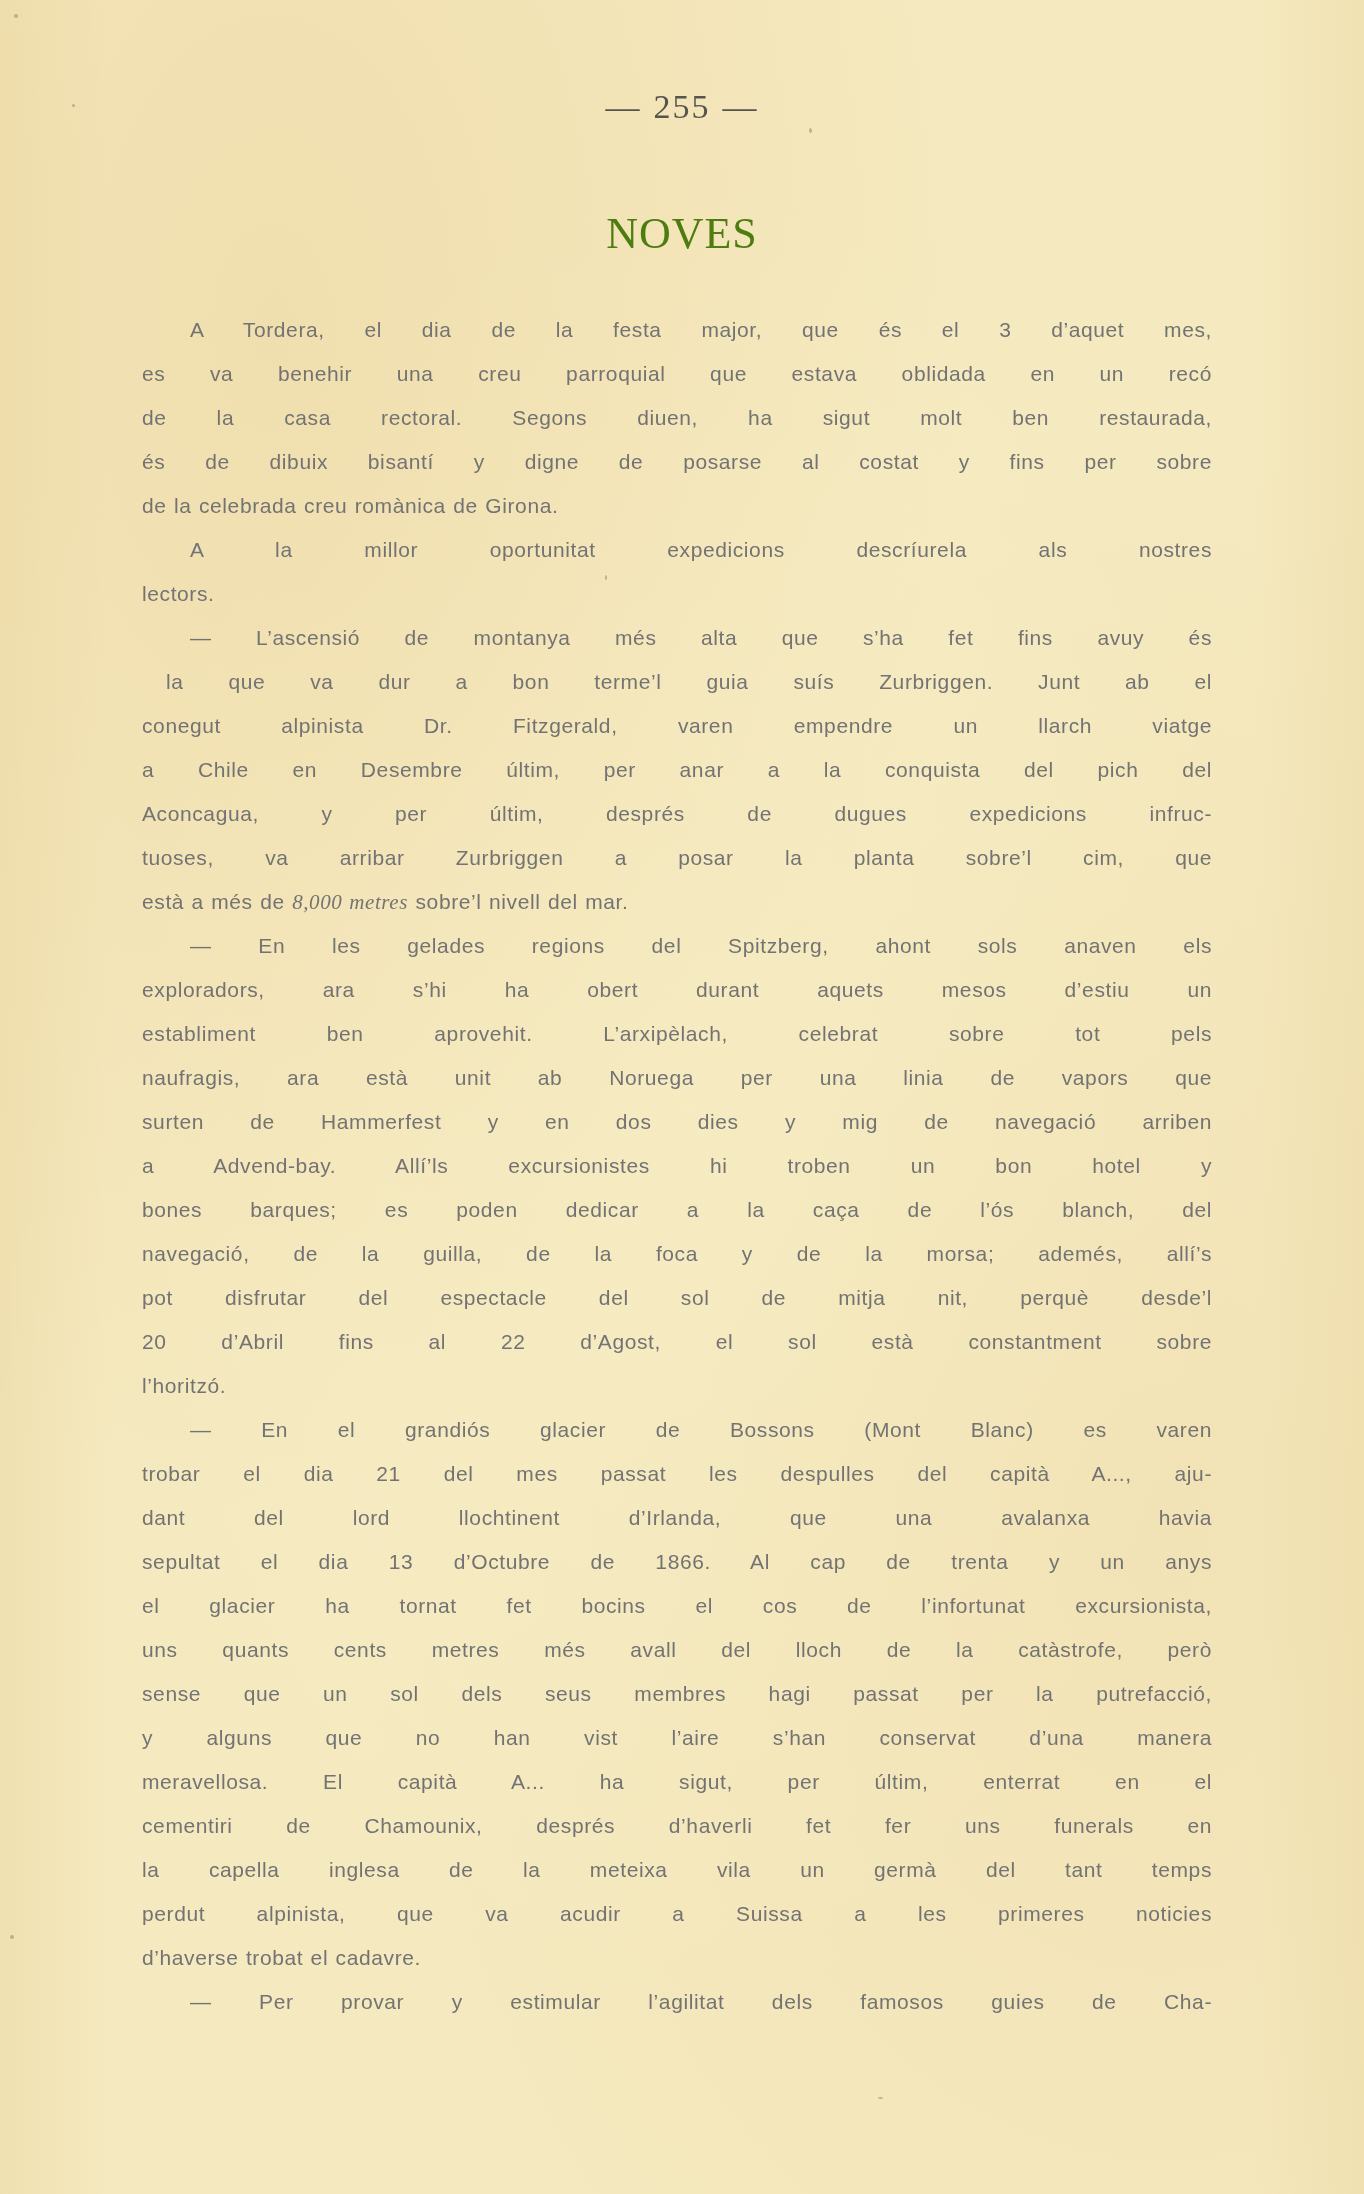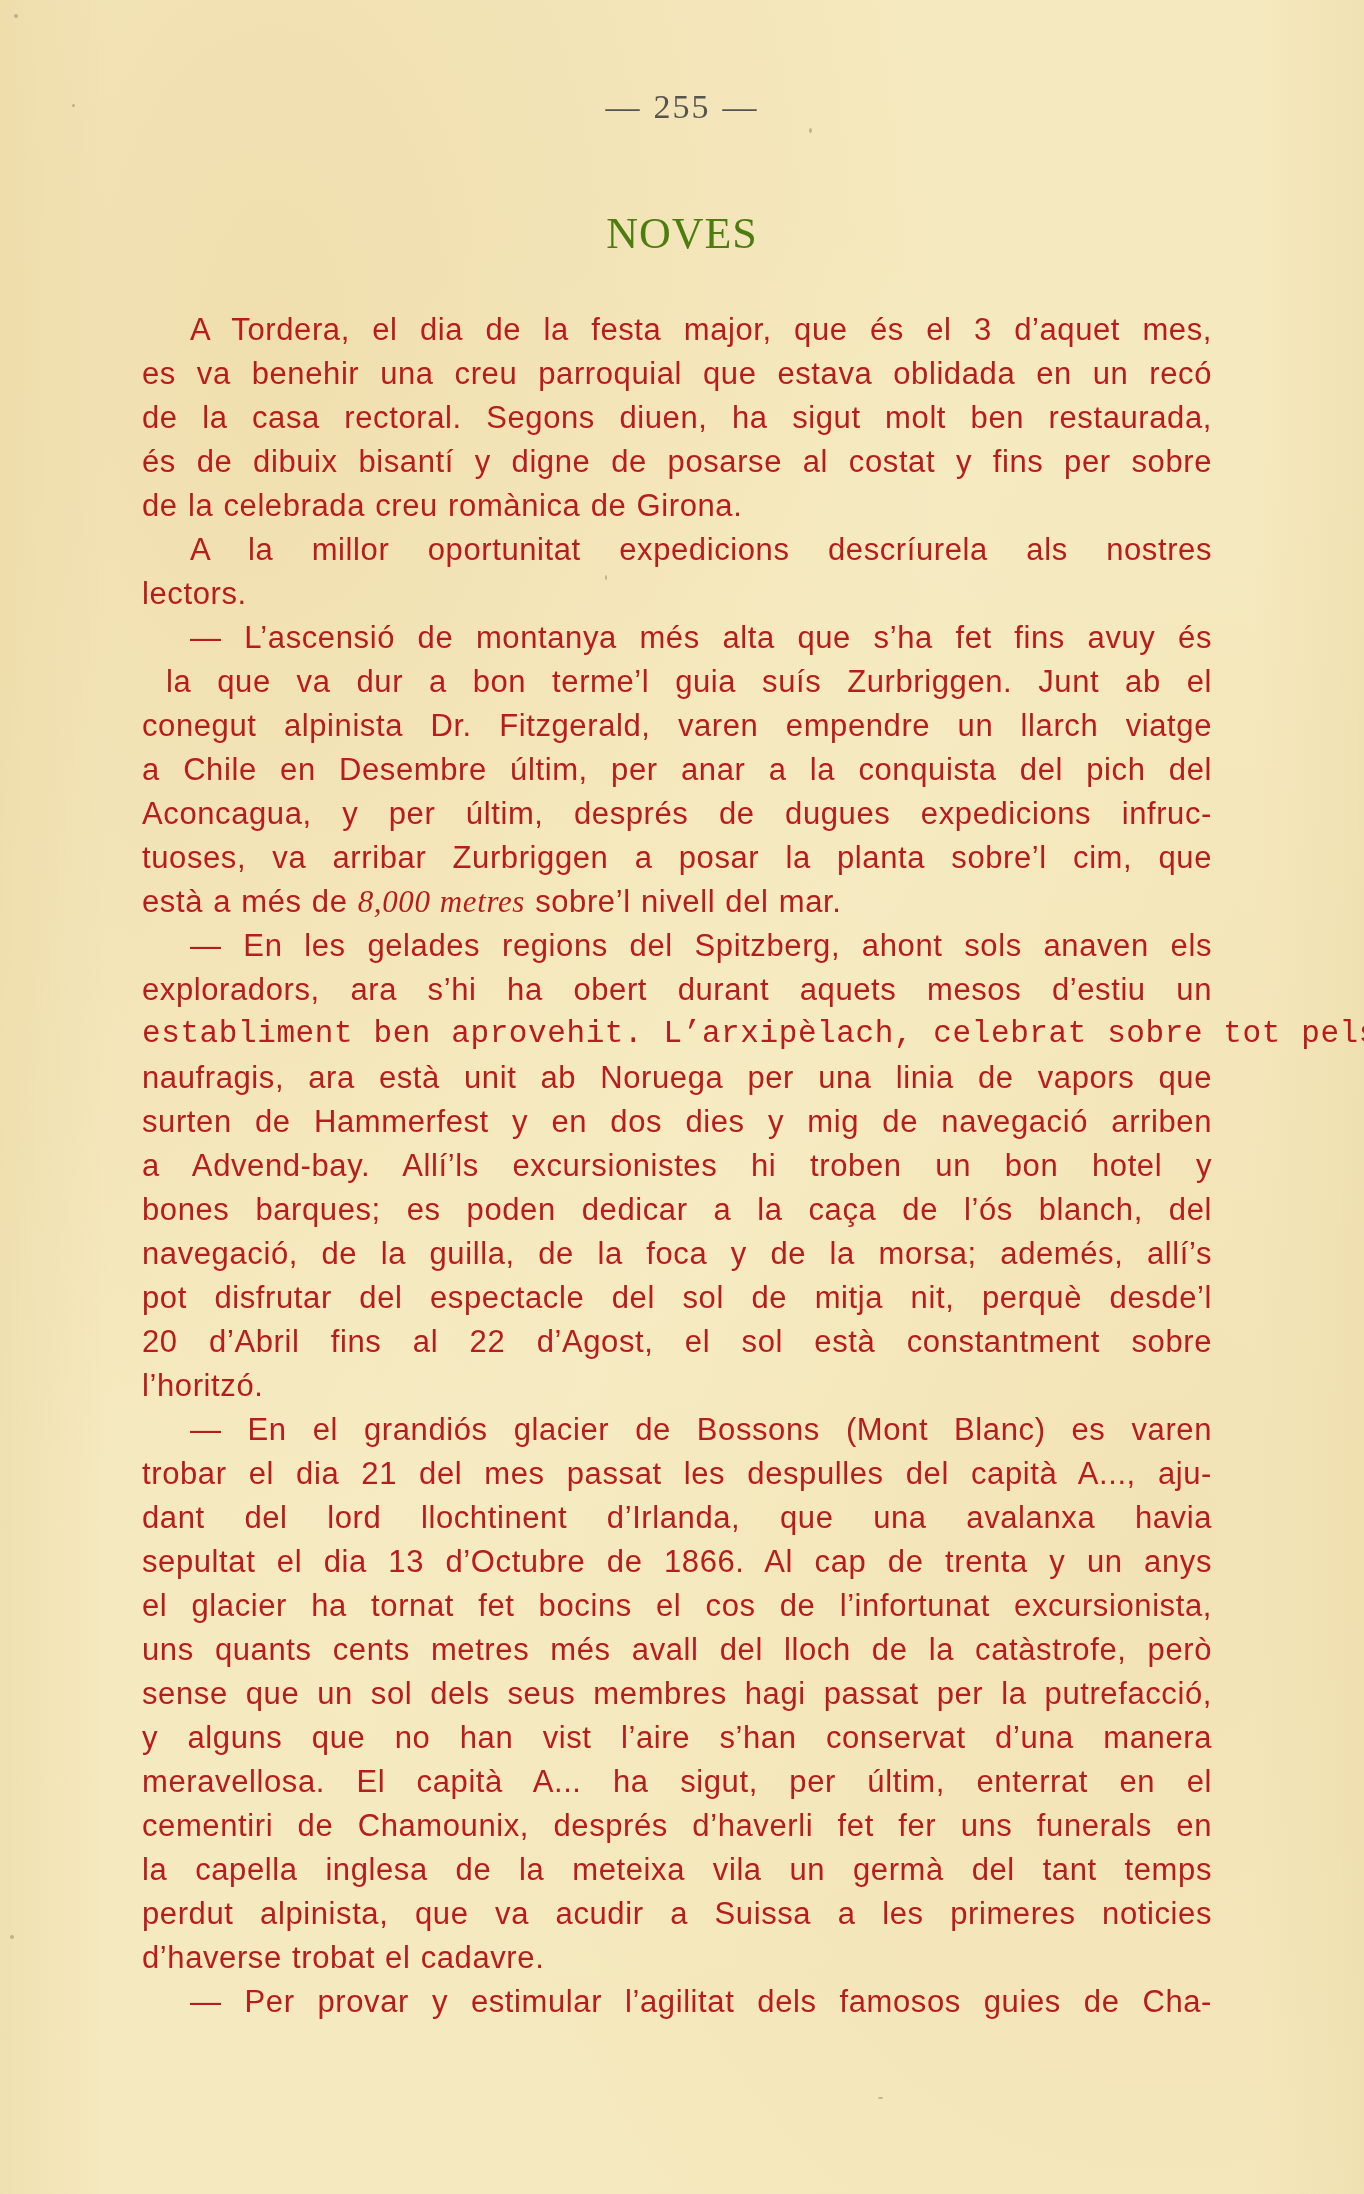--- a/index.html
+++ b/index.html
@@ -58,29 +58,29 @@
     .body-text {
       position: absolute;
       top: 308px;
       left: 142px;
       width: 1070px;
     }
     .line {
       display: block;
       height: 44px;
       line-height: 44px;
-      font-size: 31px;
+      font-size: 21px;
       white-space: nowrap;
       text-align: justify;
       text-align-last: justify;
       font-family: "Liberation Sans", "DejaVu Sans", sans-serif;
       font-stretch: condensed;
       letter-spacing: 0.6px;
       word-spacing: 1px;
-      color: #b91c1c;
+      color: #737373;
       overflow: visible;
     }
     .line.indent {
       padding-left: 48px;
       width: calc(100% - 48px);
     }
     .line.last {
       text-align-last: left;
     }
     .line .it {
@@ -114,21 +114,21 @@
       <div class="line last" style="white-space: nowrap;">lectors.</div>
       <div class="line indent" style="white-space: nowrap;">— L’ascensió de montanya més alta que s’ha fet fins avuy és</div>
       <div class="line" style="white-space: nowrap; margin-left: 24px;">la que va dur a bon terme’l guia suís Zurbriggen. Junt ab el</div>
       <div class="line" style="white-space: nowrap;">conegut alpinista Dr. Fitzgerald, varen empendre un llarch viatge</div>
       <div class="line" style="white-space: nowrap;">a Chile en Desembre últim, per anar a la conquista del pich del</div>
       <div class="line" style="white-space: nowrap;">Aconcagua, y per últim, després de dugues expedicions infruc-</div>
       <div class="line" style="white-space: nowrap;">tuoses, va arribar Zurbriggen a posar la planta sobre’l cim, que</div>
       <div class="line last" style="white-space: nowrap;"><span>està a més de </span><span class="it">8,000 metres</span><span> sobre’l nivell del mar.</span></div>
       <div class="line indent" style="white-space: nowrap;">— En les gelades regions del Spitzberg, ahont sols anaven els</div>
       <div class="line" style="white-space: nowrap;">exploradors, ara s’hi ha obert durant aquets mesos d’estiu un</div>
-      <div class="line" style="white-space: nowrap; font-family: Liberation Mono, monospace;">establiment ben aprovehit. L’arxipèlach, celebrat sobre tot pels</div>
+      <div class="line" style="white-space: nowrap;">establiment ben aprovehit. L’arxipèlach, celebrat sobre tot pels</div>
       <div class="line" style="white-space: nowrap;">naufragis, ara està unit ab Noruega per una linia de vapors que</div>
       <div class="line" style="white-space: nowrap;">surten de Hammerfest y en dos dies y mig de navegació arriben</div>
       <div class="line" style="white-space: nowrap;">a Advend-bay. Allí’ls excursionistes hi troben un bon hotel y</div>
       <div class="line" style="white-space: nowrap;">bones barques; es poden dedicar a la caça de l’ós blanch, del</div>
       <div class="line" style="white-space: nowrap;">navegació, de la guilla, de la foca y de la morsa; ademés, allí’s</div>
       <div class="line" style="white-space: nowrap;">pot disfrutar del espectacle del sol de mitja nit, perquè desde’l</div>
       <div class="line" style="white-space: nowrap;">20 d’Abril fins al 22 d’Agost, el sol està constantment sobre</div>
       <div class="line last" style="white-space: nowrap;">l’horitzó.</div>
       <div class="line indent" style="white-space: nowrap;">— En el grandiós glacier de Bossons (Mont Blanc) es varen</div>
       <div class="line" style="white-space: nowrap;">trobar el dia 21 del mes passat les despulles del capità A..., aju-</div>

